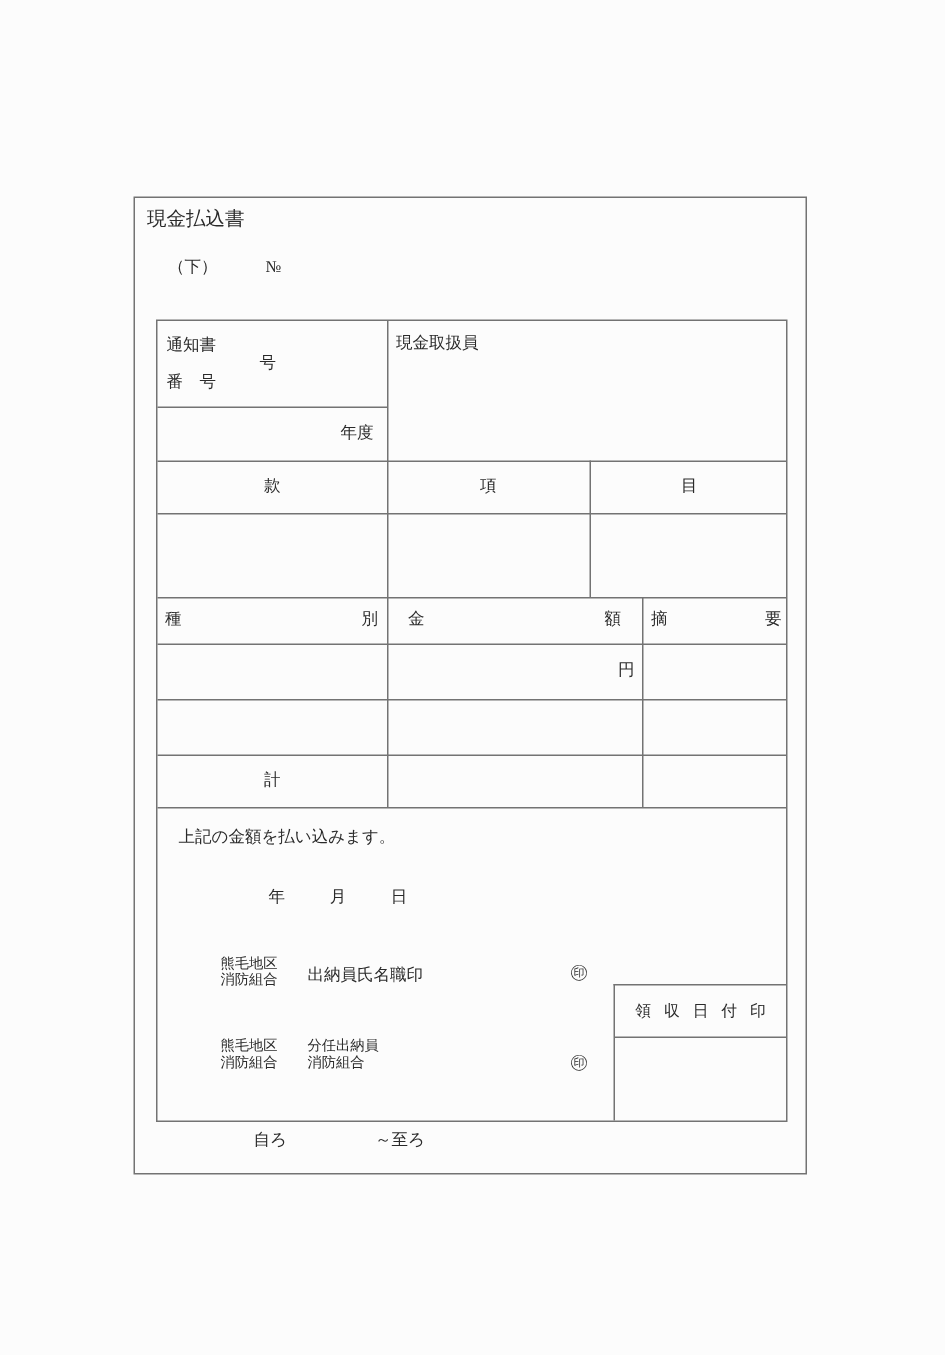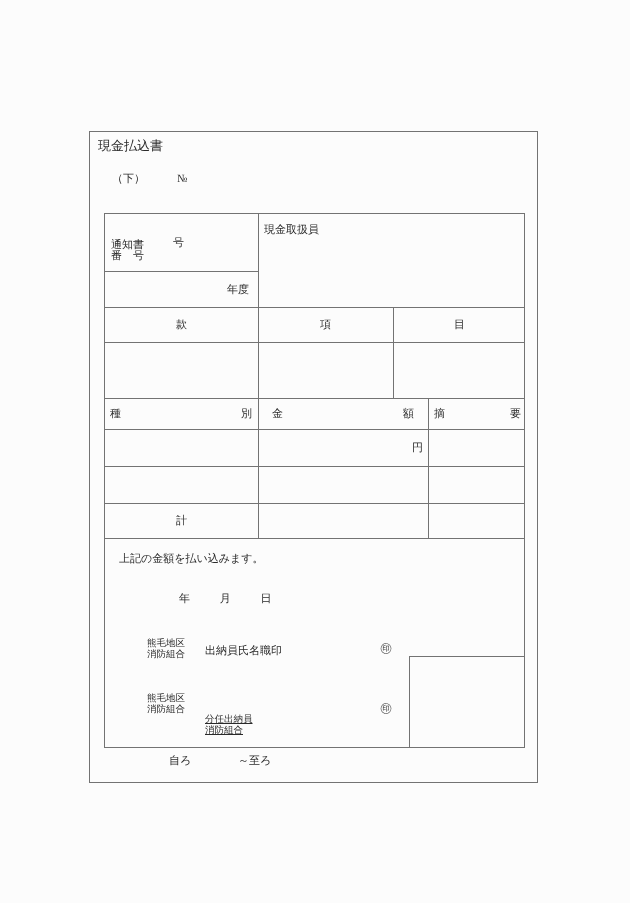--- a/index.html
+++ b/index.html
@@ -67,21 +67,21 @@
       <div class="hline" style="top:128px;left:0;width:100%;"></div>
       <div class="hline" style="top:184px;left:0;width:100%;"></div>
       <div class="hline" style="top:215px;left:0;width:100%;"></div>
       <div class="hline" style="top:252px;left:0;width:100%;"></div>
       <div class="hline" style="top:289px;left:0;width:100%;"></div>
       <div class="hline" style="top:324px;left:0;width:100%;"></div>
       <div class="vline" style="left:153px;top:0;height:324px;"></div>
       <div class="vline" style="left:288px;top:93px;height:91px;"></div>
       <div class="vline" style="left:323px;top:184px;height:140px;"></div>
 
-      <div class="abs t11" style="left:6px;top:24px;">通知書</div>
+      <div class="abs t11" style="left:6px;top:10px;">通知書</div>
       <div class="abs t11" style="left:6px;top:35px;">番　号</div>
       <div class="abs t11" style="left:68px;top:22px;">号</div>
       <div class="cell right" style="left:0;top:57px;width:153px;height:36px;padding-right:9px;">
         <span>年度</span>
       </div>
       <div class="abs t11" style="left:159px;top:9px;">現金取扱員</div>
       <div class="cell" style="left:154px;top:22px;width:267px;height:70px;"></div>
 
       <div class="cell center" style="left:0;top:93px;width:153px;height:35px;">
         <span>款</span>
@@ -131,27 +131,30 @@
         <div>熊毛地区</div>
         <div>消防組合</div>
       </div>
       <div class="abs t11" style="left:100px;top:430px;">出納員氏名職印</div>
       <div class="abs seal" style="left:275px;top:428px;">㊞</div>
 
       <div class="abs t95" style="left:42px;top:479px;">
         <div>熊毛地区</div>
         <div>消防組合</div>
       </div>
-      <div class="abs t95" style="left:100px;top:500px;text-decoration:underline;">
+      <div class="abs t95" style="left:100px;top:479px;">
         <div>分任出納員</div>
         <div>消防組合</div>
       </div>
       <div class="abs seal" style="left:275px;top:488px;">㊞</div>
 
       <div class="receipt-box">
+        <div class="receipt-head">
+          <span>領 収 日 付 印</span>
+        </div>
         <div style="height:57px;"></div>
       </div>
     </div>
 
     <div class="abs t11" style="left:79px;top:622px;">自ろ</div>
-    <div class="abs t11" style="left:148px;top:622px;">～至ろ</div>
+    <div class="abs t11" style="left:160px;top:622px;">～至ろ</div>
   </div>
 </div>
 
 </body></html>

